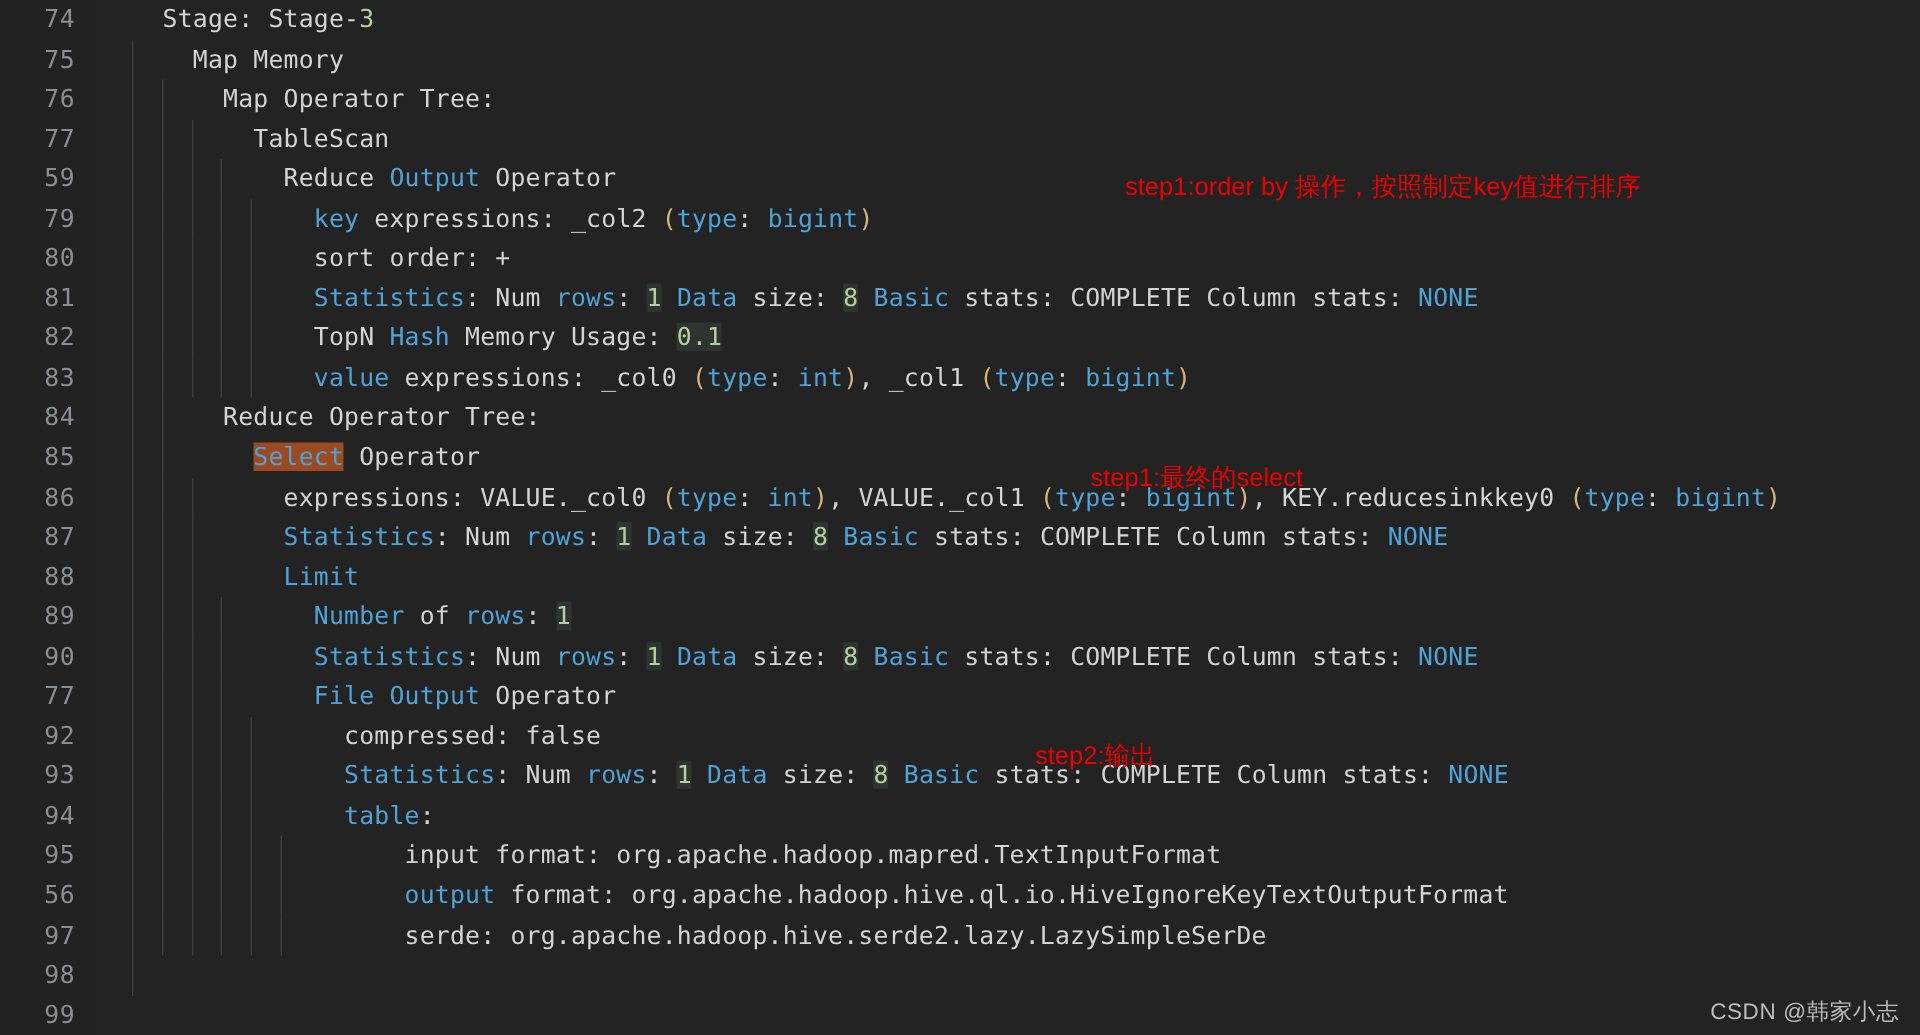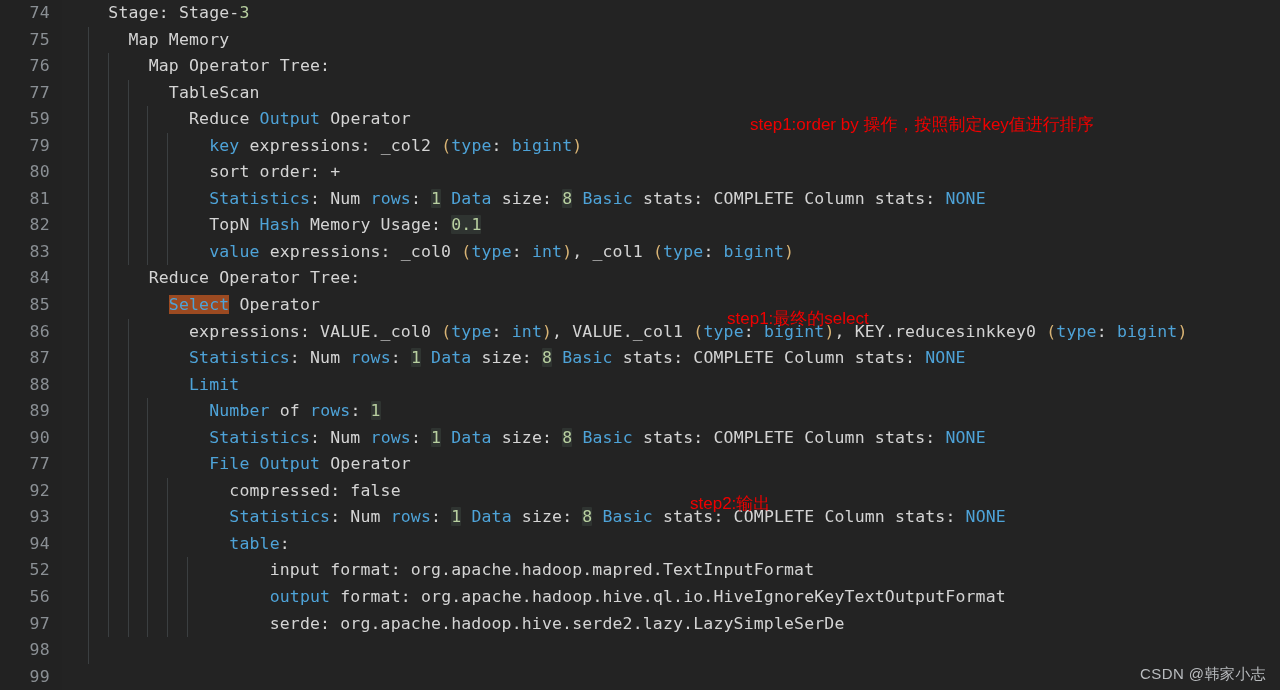--- a/index.html
+++ b/index.html
@@ -123,21 +123,21 @@
       <div class="gutter-line">85</div>
       <div class="gutter-line">86</div>
       <div class="gutter-line">87</div>
       <div class="gutter-line">88</div>
       <div class="gutter-line">89</div>
       <div class="gutter-line">90</div>
       <div class="gutter-line">77</div>
       <div class="gutter-line">92</div>
       <div class="gutter-line">93</div>
       <div class="gutter-line">94</div>
-      <div class="gutter-line">52</div>
+      <div class="gutter-line">95</div>
       <div class="gutter-line">56</div>
       <div class="gutter-line">97</div>
       <div class="gutter-line">98</div>
       <div class="gutter-line">99</div>
     </div>
 
   <div id="code">
       <div class="code-line"><div class="guides"></div><span class="code-text"><span class="t-plain">    </span><span class="t-plain">Stage: Stage-</span><span class="t-green">3</span></span></div>
       <div class="code-line"><div class="guides"><div class="guide" style="left: 25.86px;"></div></div><span class="code-text"><span class="t-plain">      </span><span class="t-plain">Map Memory</span></span></div>
       <div class="code-line"><div class="guides"><div class="guide" style="left: 25.86px;"></div><div class="guide" style="left: 45.72px;"></div></div><span class="code-text"><span class="t-plain">        </span><span class="t-plain">Map Operator Tree:</span></span></div>

